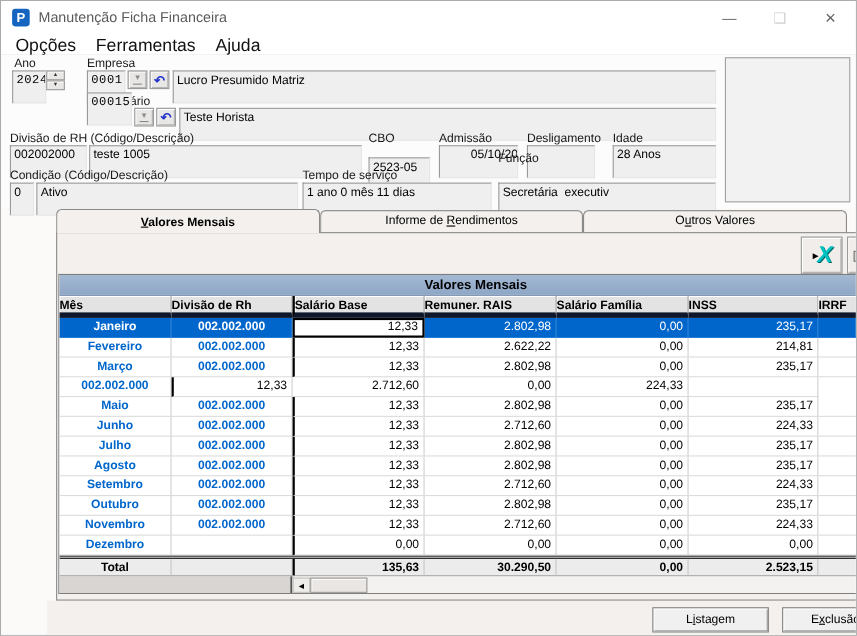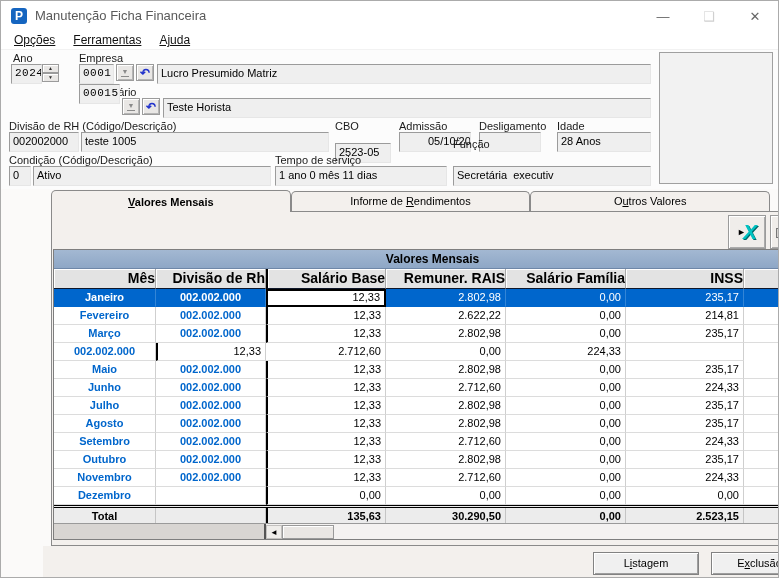--- a/index.html
+++ b/index.html
@@ -10,26 +10,26 @@
   
   .titlebar { height:30px; background:#fff; position:relative; }
   .app-icon { position:absolute; left:10px; top:7px; width:16px; height:16px; background:#1565C0; border-radius:3px; color:#fff; font-weight:bold; font-size:12px; line-height:16px; text-align:center; }
   .title-text { position:absolute; left:34px; top:7px; font-size:13px; color:#5A5A5A; }
   .win-controls { position:absolute; right:0; top:0; height:30px; display:flex; }
   .win-btn { width:46px; height:30px; display:flex; align-items:center; justify-content:center; font-size:13px; color:#666; }
   .win-btn.disabled { color:#D0D0D0; }
 
   
   .menubar { height:19px; background:#fff; display:flex; padding-left:4px; border-bottom:1px solid #F2F2F2; }
-  .menu-item { font-size:12px; color:#111; padding:2px 9px;text-decoration:underline; }
+  .menu-item { font-size:16px; color:#111; padding:2px 9px; }
 
   
   .form-area { position:relative; height:139px; background:#FCFCFC; }
   .lbl { position:absolute; font-size:11px; color:#1A1A1A; white-space:pre; }
-  .fld { position:absolute; height:20px; background:#EFEFEF; border:1px solid; border-color:#9B9B9B #E6E6E6 #E6E6E6 #9B9B9B; font-size:11px; color:#000; padding:2px 3px 0 3px; overflow:hidden; white-space:pre; }
+  .fld { position:absolute; height:30px; background:#EFEFEF; border:1px solid; border-color:#9B9B9B #E6E6E6 #E6E6E6 #9B9B9B; font-size:11px; color:#000; padding:2px 3px 0 3px; overflow:hidden; white-space:pre; }
   .mono { font-family:"Liberation Mono", monospace; font-size:11px; letter-spacing:0.5px; }
   .sbtn { position:absolute; height:17px; width:18px; background:#E9E7E5; border:1px solid #9B9B9B; box-shadow:inset 1px 1px 0 #fff, inset -1px -1px 0 #B5B5B5; display:flex; align-items:center; justify-content:center; }
   .drop-glyph { font-size:7px; color:#8A8A8A; border-bottom:1px solid #8A8A8A; line-height:7px; padding:0 1px 1px 1px; }
   .undo-glyph { font-size:12px; color:#2233CC; font-weight:bold; line-height:10px; }
   .spinner { position:absolute; width:17px; height:17px; display:flex; flex-direction:column; }
   .spin-btn { flex:1; background:#E9E7E5; border:1px solid #9B9B9B; box-shadow:inset 1px 1px 0 #fff; font-size:5px; color:#333; text-align:center; line-height:7px; }
   .photo-box { position:absolute; border:1px solid #A0A0A0; background:#F2F2F2; }
 
   
   .lower { background:#FBFAF9;padding-left:42px; }
@@ -48,21 +48,21 @@
   .prn-paper { position:absolute; left:6px; top:0; width:13px; height:9px; background:#fff; border:1px solid #888; }
   .prn-body { position:absolute; left:0; top:8px; width:26px; height:10px; background:#D6D3D0; border:1px solid #777; }
   .prn-tray { position:absolute; left:3px; top:17px; width:20px; height:5px; background:#C9C6C3; border:1px solid #777; }
   .prn-dots { position:absolute; left:10px; top:11px; font-size:5px; color:#555; letter-spacing:1px; }
 
   
   .grid { position:absolute; left:1px; top:37px; width:759px; height:291px; border:1px solid #7E7E7E; background:#fff; overflow:hidden; }
   .grid-title { height:19px; background:linear-gradient(#A3B8D2,#8EA7C6); border-bottom:1px solid #6E87A8; text-align:center; font-size:12px; font-weight:bold; color:#000; line-height:18px; }
   .gridrow { display:grid; grid-template-columns:102px 110px 120px 120px 120px 118px 140px; width:757px; }
   .ghead-row { height:20px; background:#E3E3E3; }
-  .ghead { font-size:14px; font-weight:bold; text-align:right; line-height:19px; border-right:1px solid #A8A8A8; border-bottom:1px solid #0f172a; box-shadow:inset 1px 1px 0 #fff; overflow:hidden; white-space:nowrap; }
+  .ghead { font-size:11px; font-weight:bold; text-align:left; line-height:19px; border-right:1px solid #A8A8A8; border-bottom:5px solid #0f172a; box-shadow:inset 1px 1px 0 #fff; overflow:hidden; white-space:nowrap; }
   .grow { height:18px; background:#fff; }
   .grow.sel { background:#0066CC; }
   .gcell { font-size:11px; line-height:17px; border-right:1px solid #CFCFCF; border-bottom:1px solid #DCDCDC; overflow:hidden; white-space:nowrap; }
   .c-mon, .c-div { color:#0066CC; font-weight:bold; text-align:center; }
   .c-num { color:#000; text-align:right; padding-right:4px; }
   .col-sb { border-left:2px solid #000; }
   .sel .c-mon, .sel .c-div, .sel .c-num { color:#fff; }
   .sel .gcell { border-bottom-color:#0066CC; border-right-color:#3385D6; }
   .gcell.focus { background:#fff; color:#000 !important; border:2px solid #000; line-height:13px; font-weight:normal; }
   .total-row { height:19px; background:#ECECEC; border-top:3px double #000; border-bottom:1px solid #9A9A9A; }

